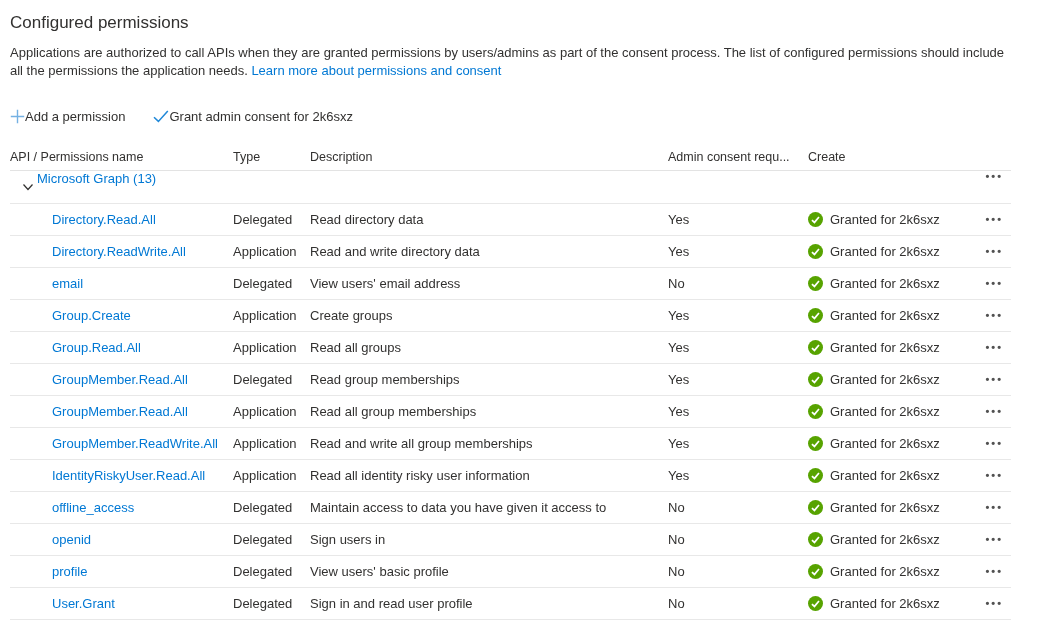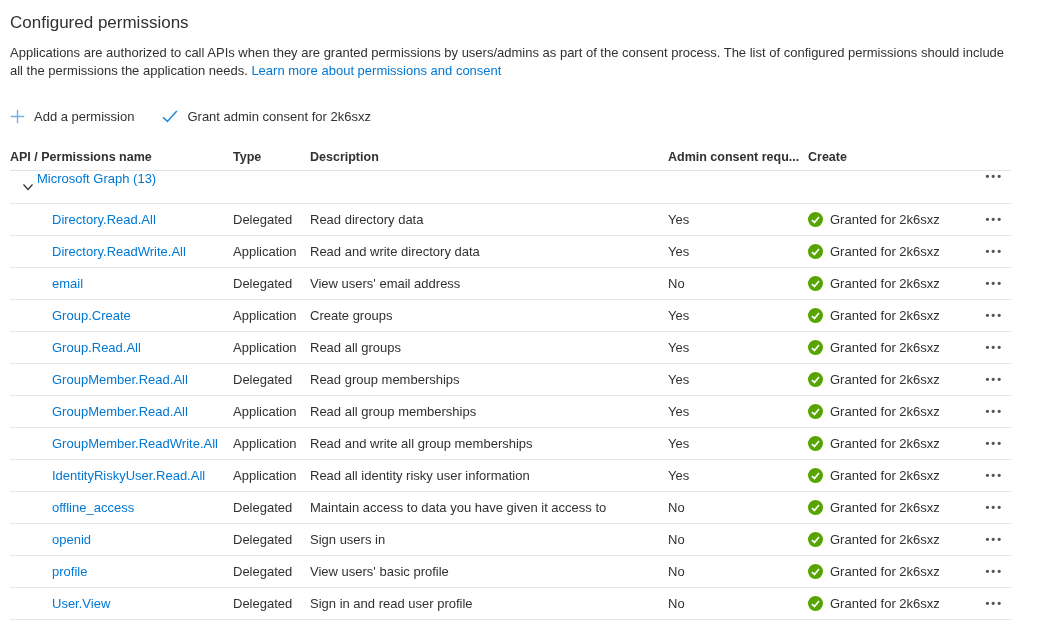--- a/index.html
+++ b/index.html
@@ -34,21 +34,21 @@
 
   .toolbar {
     display: flex;
     align-items: center;
     gap: 28px;
     margin-top: 25px;
     height: 24px;
   }
   .toolbar-btn {
     display: flex;
-    gap: 9px;
+    gap: 0;
     background: none;
     border: none;
     padding: 0;
     font-family: inherit;
     font-size: 13px;
     color: #323130;
     cursor: pointer;
   }
   .toolbar-btn .icn { display: flex; align-items: center; }
 
@@ -58,21 +58,21 @@
     font-size: 13px;
   }
   .thead {
     display: grid;
     grid-template-columns: 223px 77px 358px 140px 152px 51px;
     height: 27px;
     align-items: center;
     border-bottom: 1px solid #e3e3e3;
   }
   .thead .hcell {
-    font-weight: 700;
+    font-weight: 400;
     font-size: 12.5px;
     color: #323130;
     white-space: nowrap;
     overflow: hidden;
   }
   .group-row {
     display: flex;
     height: 33px;
     border-bottom: 1px solid #e8e8e8;
     padding-left: 12px;
@@ -361,21 +361,21 @@
           <circle cx="8" cy="8" r="8" fill="#57a300"></circle>
           <path d="M4.2 8.6 L6.9 11.1 L11.7 5.3" fill="none" stroke="#ffffff" stroke-width="1.8"></path>
         </svg>
       </span>
       <span>Granted for 2k6sxz</span>
     </span>
     <span class="cell more-cell">•••</span>
   </div>
 
   <div class="row">
-    <span class="cell name-cell"><a href="#">User.View</a></span>
+    <span class="cell name-cell"><a href="#">User.Grant</a></span>
     <span class="cell">Delegated</span>
     <span class="cell">Sign in and read user profile</span>
     <span class="cell">No</span>
     <span class="cell status-cell">
       <span class="gicon">
         <svg width="15" height="15" viewBox="0 0 16 16">
           <circle cx="8" cy="8" r="8" fill="#57a300"></circle>
           <path d="M4.2 8.6 L6.9 11.1 L11.7 5.3" fill="none" stroke="#ffffff" stroke-width="1.8"></path>
         </svg>
       </span>

